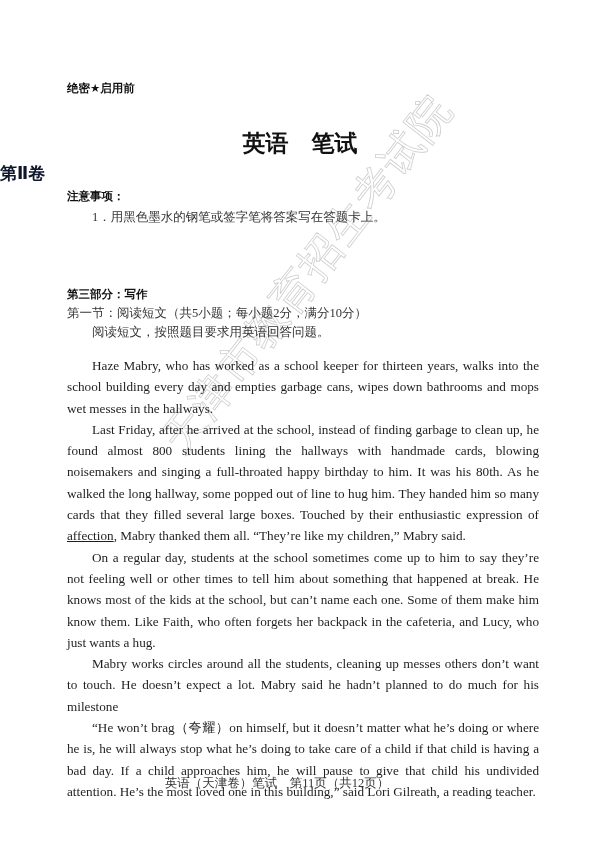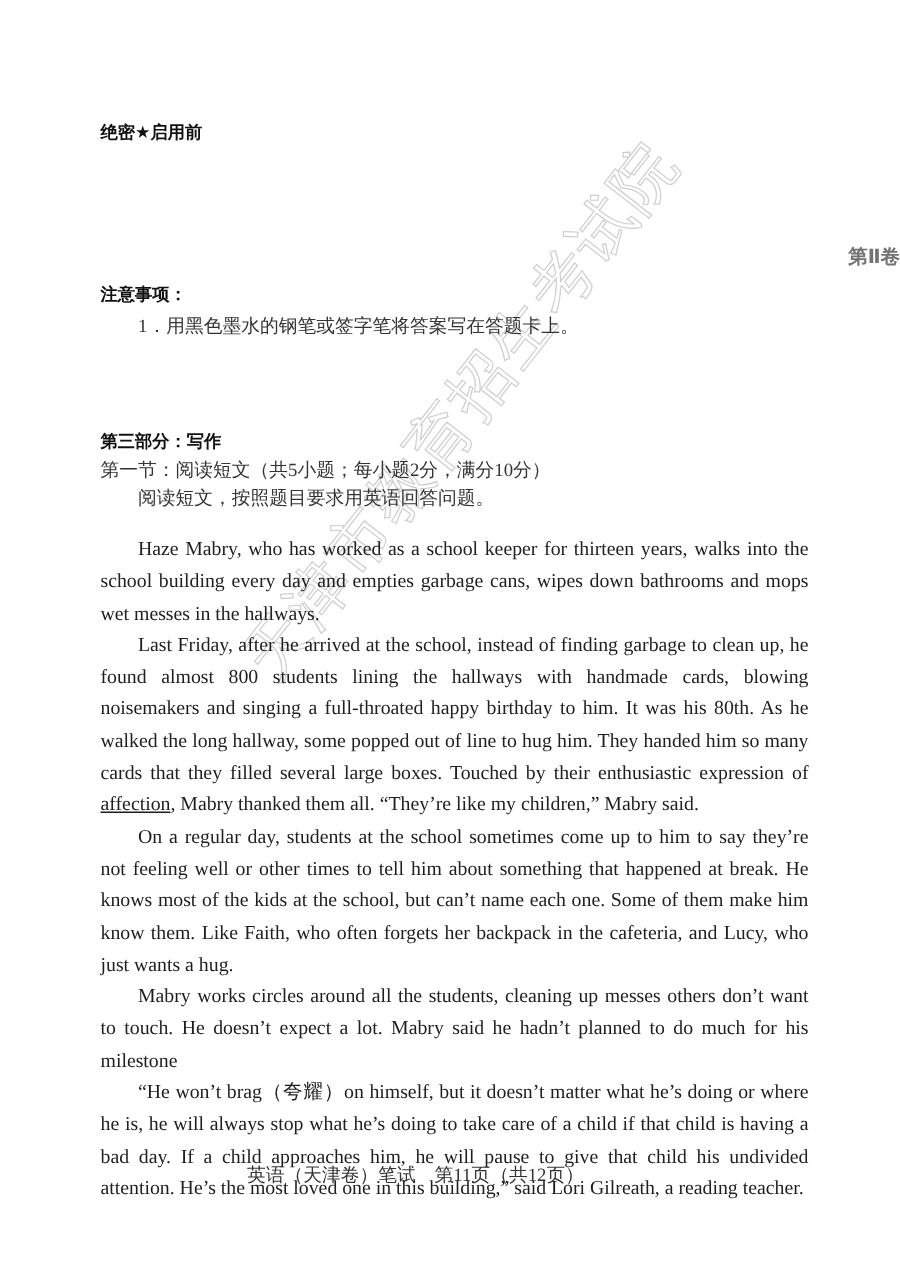--- a/index.html
+++ b/index.html
@@ -15,22 +15,22 @@
   .exam-title {
     position: absolute; left: 0; width: 600px; top: 98px; text-align: center;
     font-size: 18.5px; color: #222; letter-spacing: 0.2px;
   }
   .subject-title {
     position: absolute; left: 0; width: 600px; top: 128px; text-align: center;
     font-family: "DejaVu Sans", sans-serif; font-weight: bold; font-size: 23px; color: #111;
     word-spacing: 14px;
   }
   .volume-title {
-    position: absolute; left: 0; width: 600px; top: 162px; text-align: right;
-    font-family: "DejaVu Sans", sans-serif; font-weight: bold; font-size: 13px; color: #737373;
+    position: absolute; left: 0; width: 600px; top: 162px; text-align: left;
+    font-family: "DejaVu Sans", sans-serif; font-weight: bold; font-size: 17px; color: #0f172a;
   }
   .notes-heading {
     position: absolute; left: 67px; top: 189px;
     font-family: "DejaVu Sans", sans-serif; font-weight: bold; font-size: 11.5px; color: #111;
   }
   .note { position: absolute; left: 92px; font-size: 12.5px; color: #333; }
   .section-heading {
     position: absolute; left: 67px; top: 287px;
     font-family: Liberation Serif, serif; font-weight: bold; font-size: 11.5px; color: #111;
   }
@@ -55,20 +55,21 @@
   }
 </style>
 </head>
 <body>
 
 <div class="page">
 
   <div class="watermark">天津市教育招生考试院</div>
 
   <div class="confidential">绝密★启用前</div>
+  <div class="subject-title">英语　笔试</div>
   <div class="volume-title">第Ⅱ卷</div>
 
   <div class="notes-heading">注意事项：</div>
   <div class="note" style="top:209px">1．用黑色墨水的钢笔或签字笔将答案写在答题卡上。</div>
 
   <div class="section-heading">第三部分：写作</div>
   <div class="subsection">第一节：阅读短文（共5小题；每小题2分，满分10分）</div>
   <div class="instruction">阅读短文，按照题目要求用英语回答问题。</div>
 
   <div class="passage">

